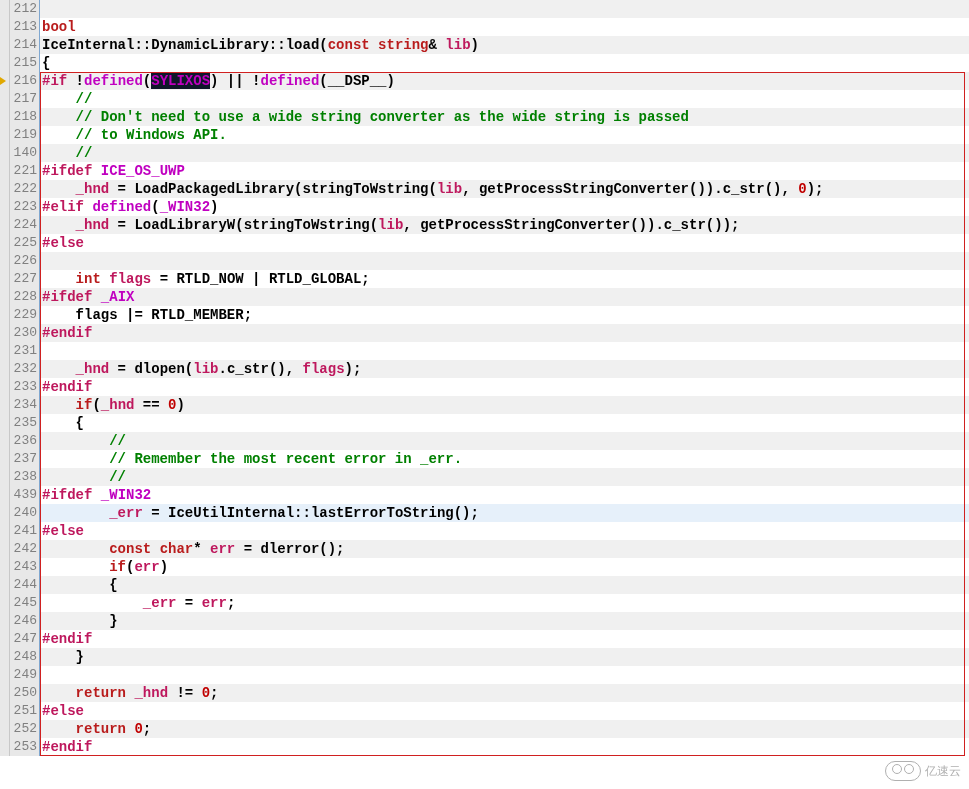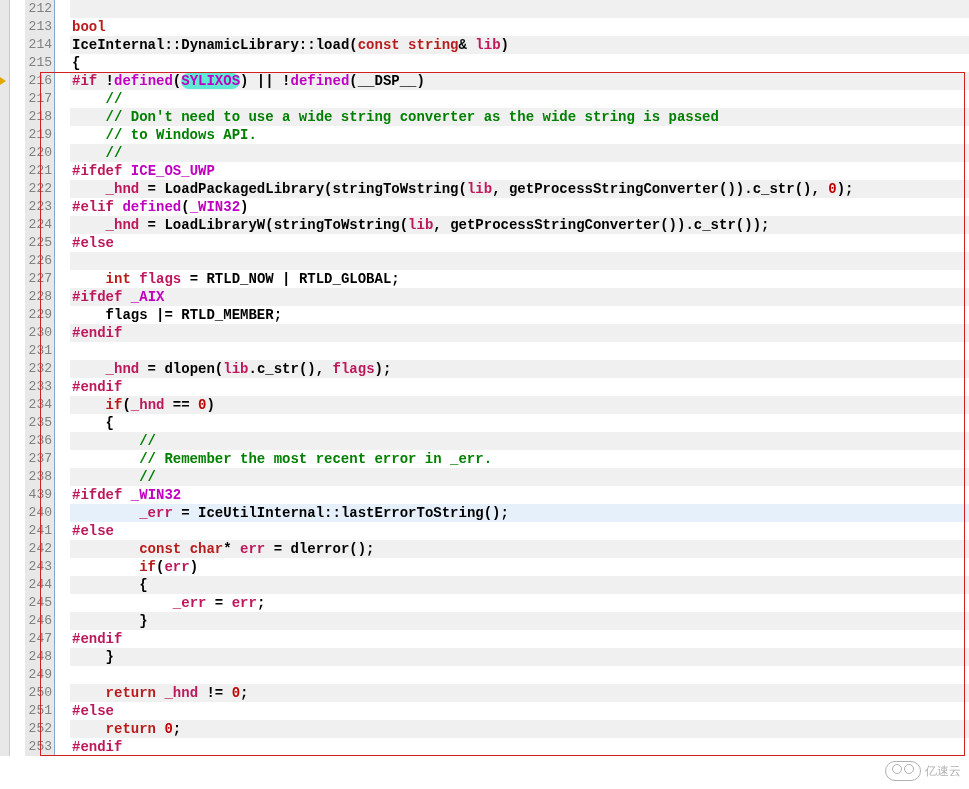--- a/index.html
+++ b/index.html
@@ -16,21 +16,20 @@
     position: relative;
   }
   .editor {
     position: relative;
     width: 100%;
   }
   .line {
     display: flex;
     align-items: stretch;
     height: 18px;
-    gap: 15px;
   }
   .mk {
     width: 10px;
     min-width: 10px;
     background: #e8e8e8;
     border-right: 1px solid #c8c8c8;
     position: relative;
   }
   .mk.arrow::before {
     content: "";
@@ -64,21 +63,21 @@
   
   .kw   { color: #b91c1c; }
   .pp   { color: #be185d; }   
   .mac  { color: #c000c0; }   
   .id   { color: #000000; }
   .g    { color: #be185d; }   
   .cm   { color: #008000; }   
   .num  { color: #c00000; }
   .op   { color: #000000; }
   .pun  { color: #000000; }
-  .hlspan { background: #5eead4; border-radius: 8px; }
+  .hlspan { background: #0f172a; }
   .redbox {
     position: absolute;
     left: 40px;
     top: 72px;
     right: 4px;
     height: 684px;
     border: 1px solid #d02020;
     pointer-events: none;
   }
   .watermark {
@@ -153,21 +152,21 @@
       <div class="gutter">218</div>
       <div class="code"><span class="cm">    // Don't need to use a wide string converter as the wide string is passed</span></div>
     </div>
     <div class="line">
       <div class="mk"></div>
       <div class="gutter">219</div>
       <div class="code"><span class="cm">    // to Windows API.</span></div>
     </div>
     <div class="line alt">
       <div class="mk"></div>
-      <div class="gutter">220</div>
+      <div class="gutter">140</div>
       <div class="code"><span class="cm">    //</span></div>
     </div>
     <div class="line">
       <div class="mk"></div>
       <div class="gutter">221</div>
       <div class="code"><span class="pp">#ifdef</span><span class="id"> </span><span class="mac">ICE_OS_UWP</span></div>
     </div>
     <div class="line alt">
       <div class="mk"></div>
       <div class="gutter">222</div>

